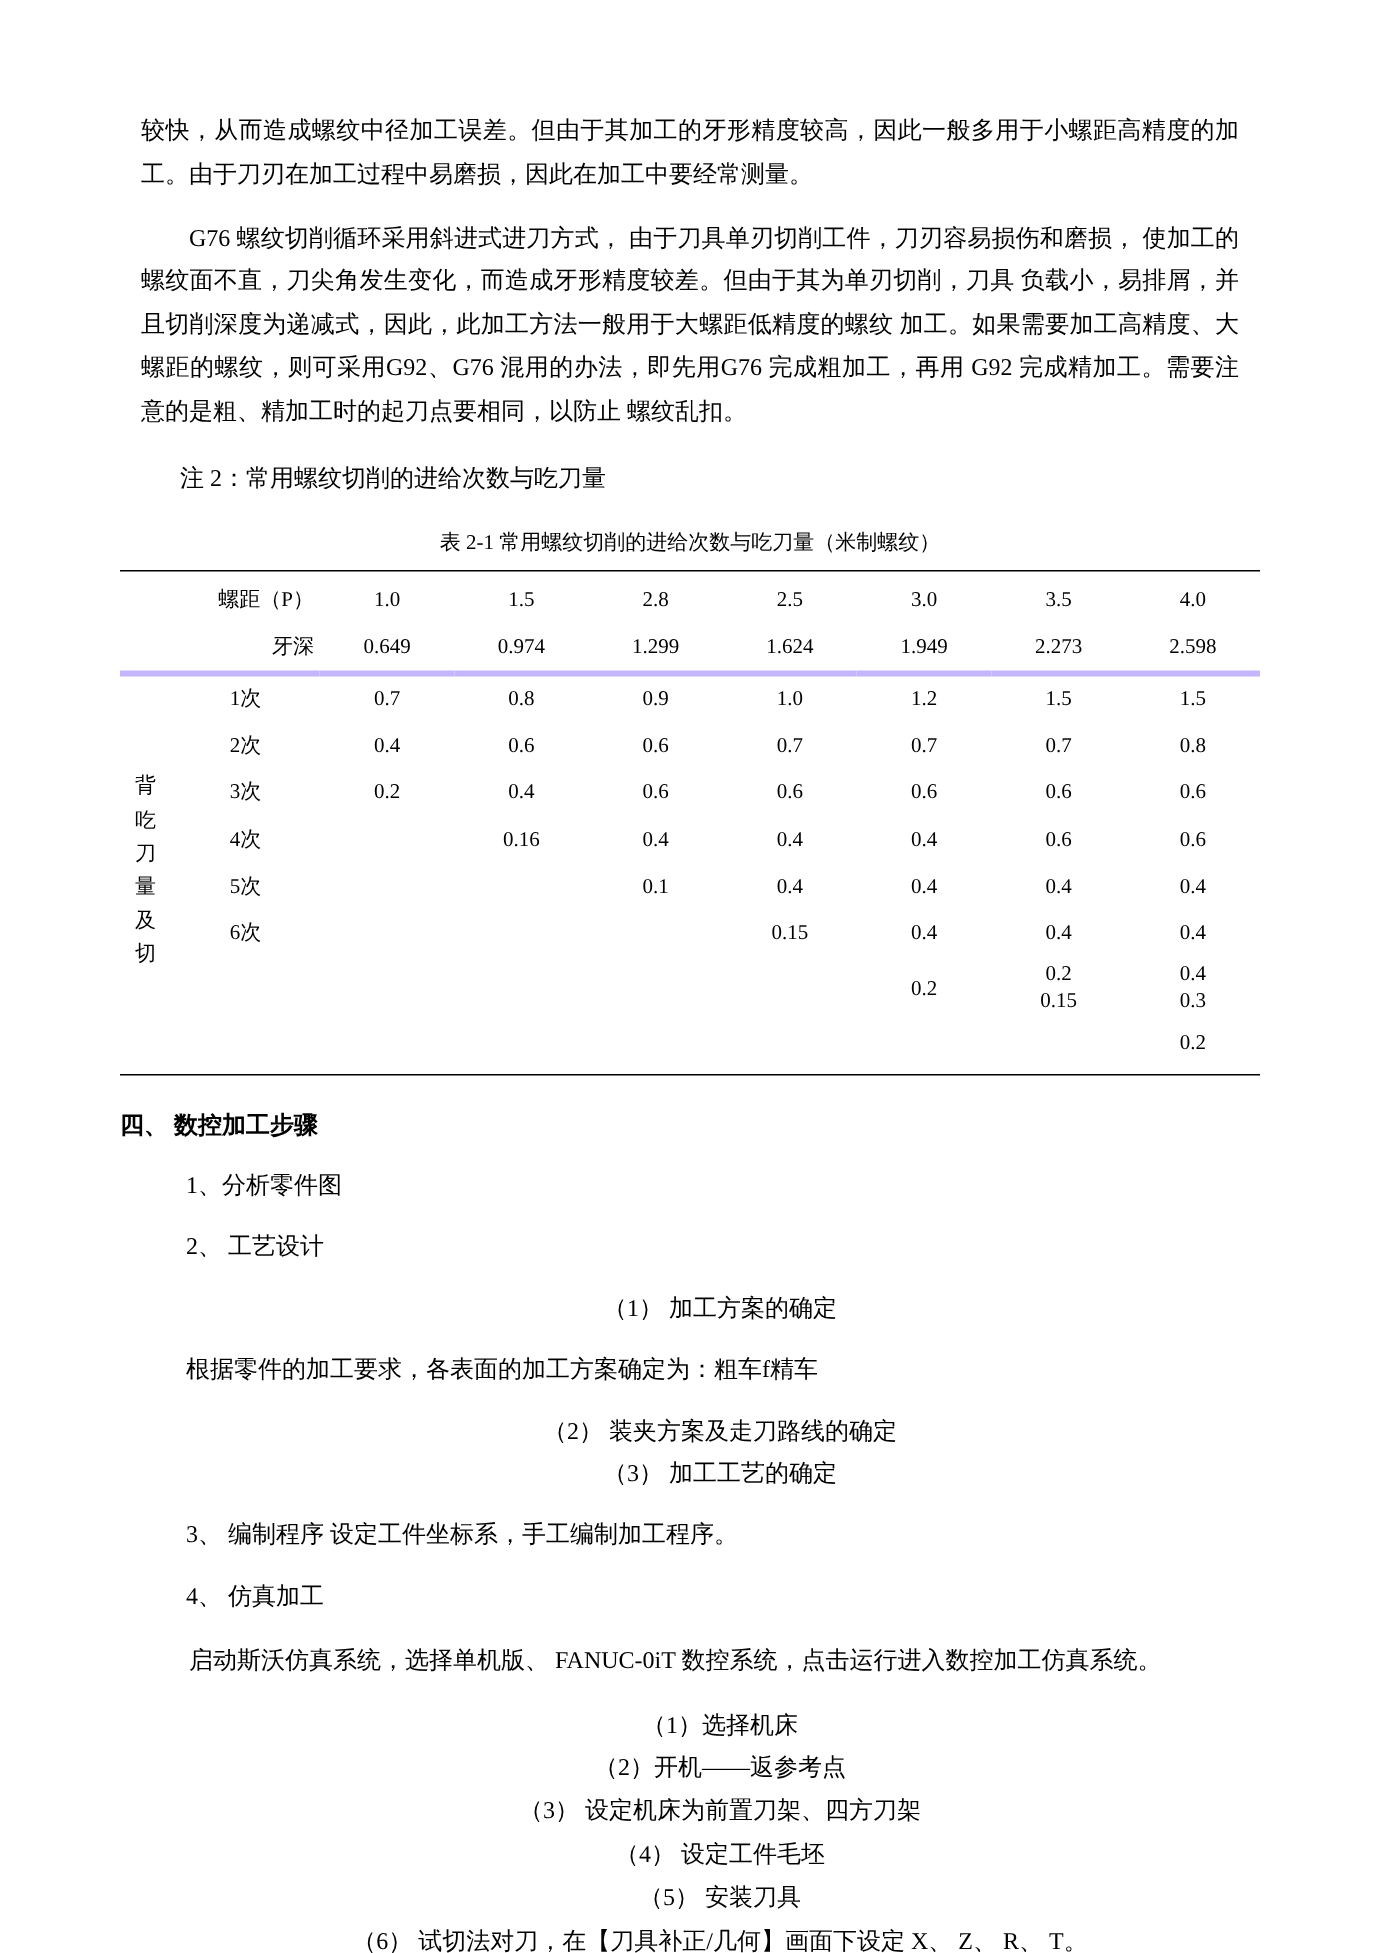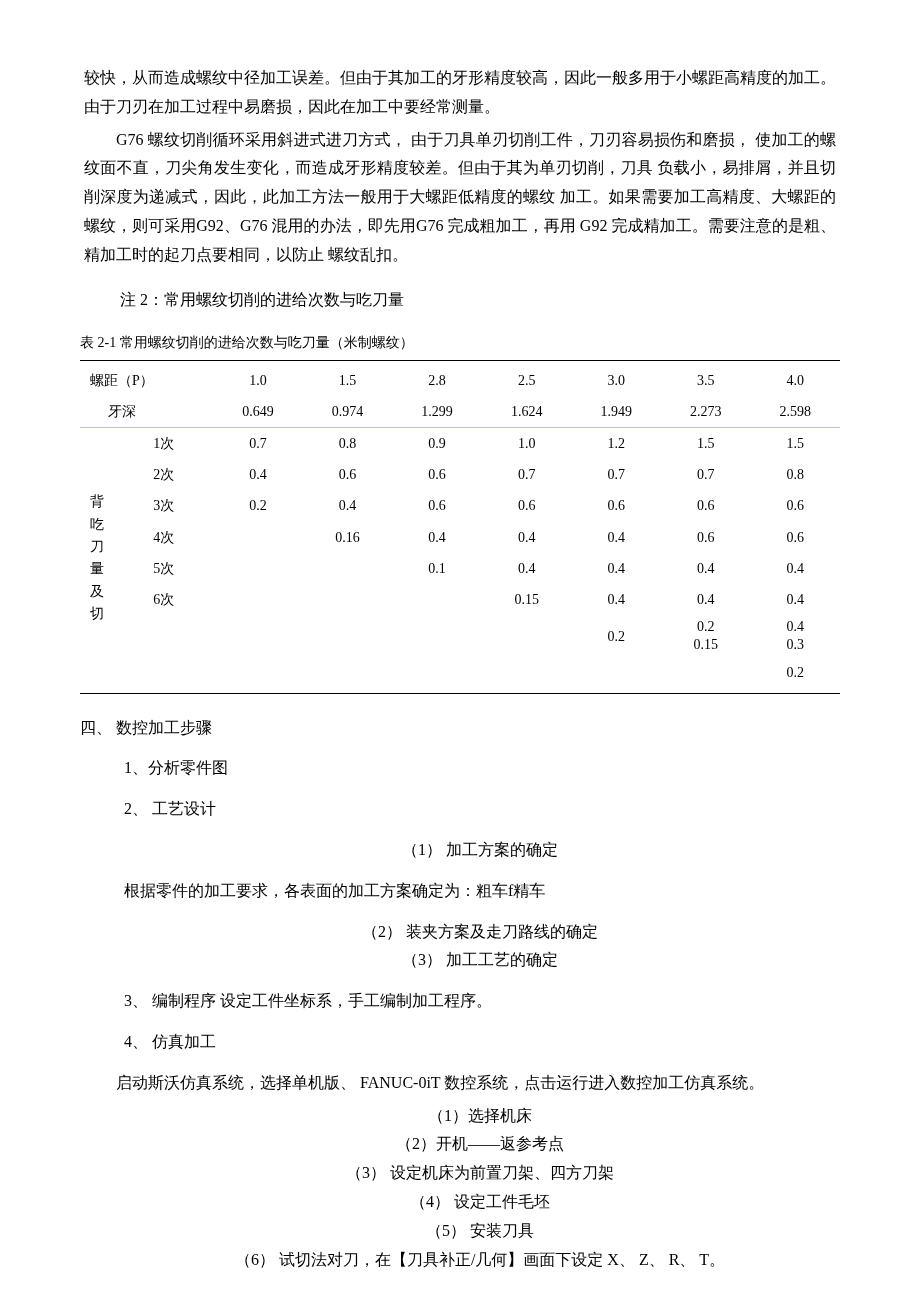--- a/index.html
+++ b/index.html
@@ -8,33 +8,33 @@
     line-height: 1.8;
     color: #000;
     background: #fff;
     margin: 0;
     padding: 60px 80px;
     width: 920px;
     box-sizing: border-box;
   }
   .para {
     text-indent: 2em;
-    margin: 4px;
+    margin: 14px;
     text-align: justify;
   }
   .no-indent {
     text-indent: 1.5em;
     margin: 16px;
   }
   .section-title {
-    font-weight: normal;
+    font-weight: bold;
     margin: 20px 0 4px 0;
   }
   .table-caption {
-    text-align: left;
+    text-align: center;
     font-size: 14px;
     margin: 6px 0 2px 0;
   }
   .table-wrap {
     border-top: 1px solid #000;
     border-bottom: 1px solid #000;
     margin: 4px 0 20px 0;
     font-size: 14px;
     padding: 4px 0;
   }
@@ -47,26 +47,26 @@
     border-collapse: collapse;
     width: 100%;
     font-size: 14px;
   }
   td {
     text-align: center;
     padding: 3px 4px;
     vertical-align: middle;
   }
   td.left {
-    text-align: left;
+    text-align: right;
     padding-left: 10px;
     margin-top: 28px;
   }
   .row-sep {
-    border-bottom: 1px solid #c4b5fd;
+    border-bottom: 4px solid #c4b5fd;
   }
   .vert-label {
     width: 22px;
     text-align: center;
     line-height: 1.6;
     padding: 0 6px;
   }
   .sub-item {
     margin: 12px;
     text-indent: 2em;

